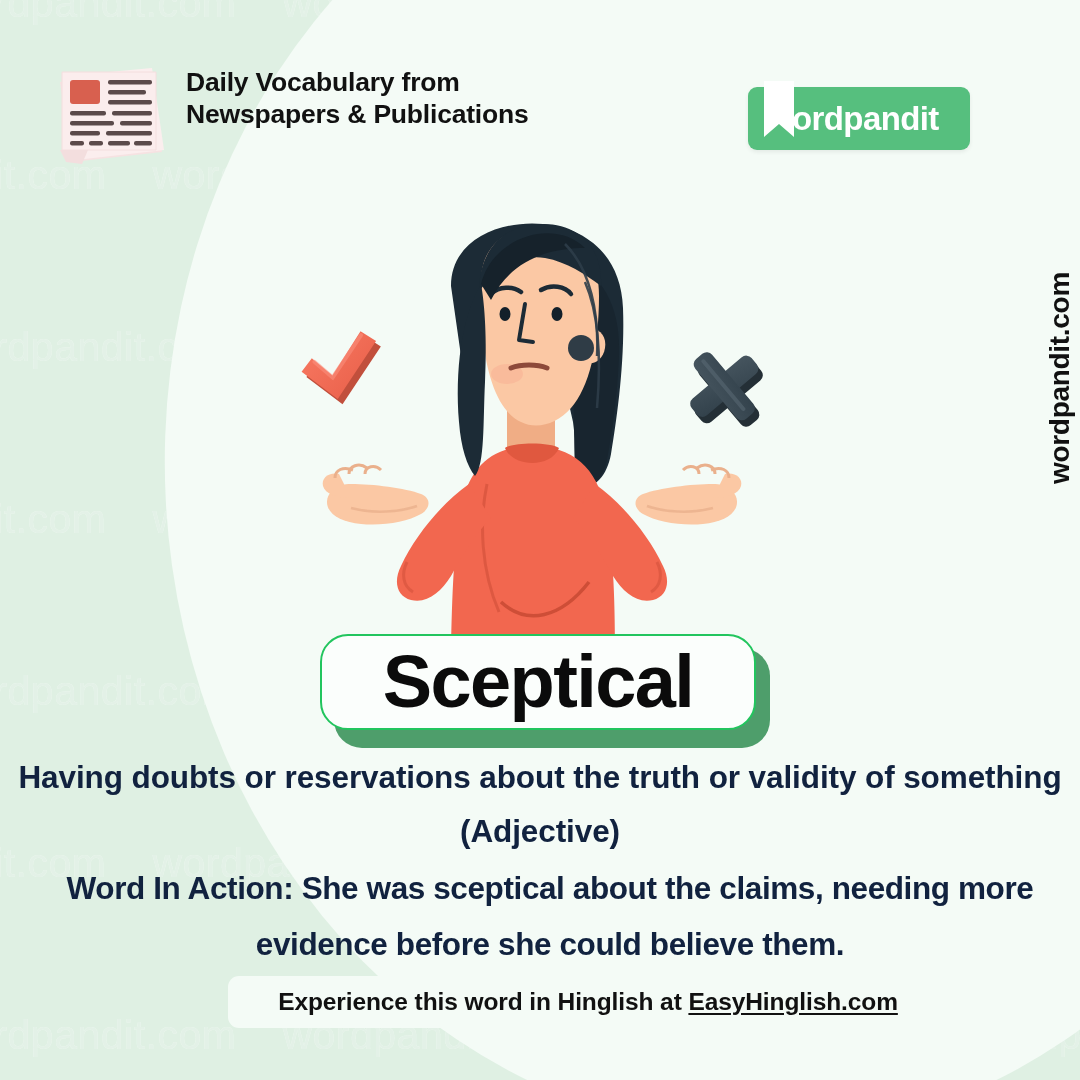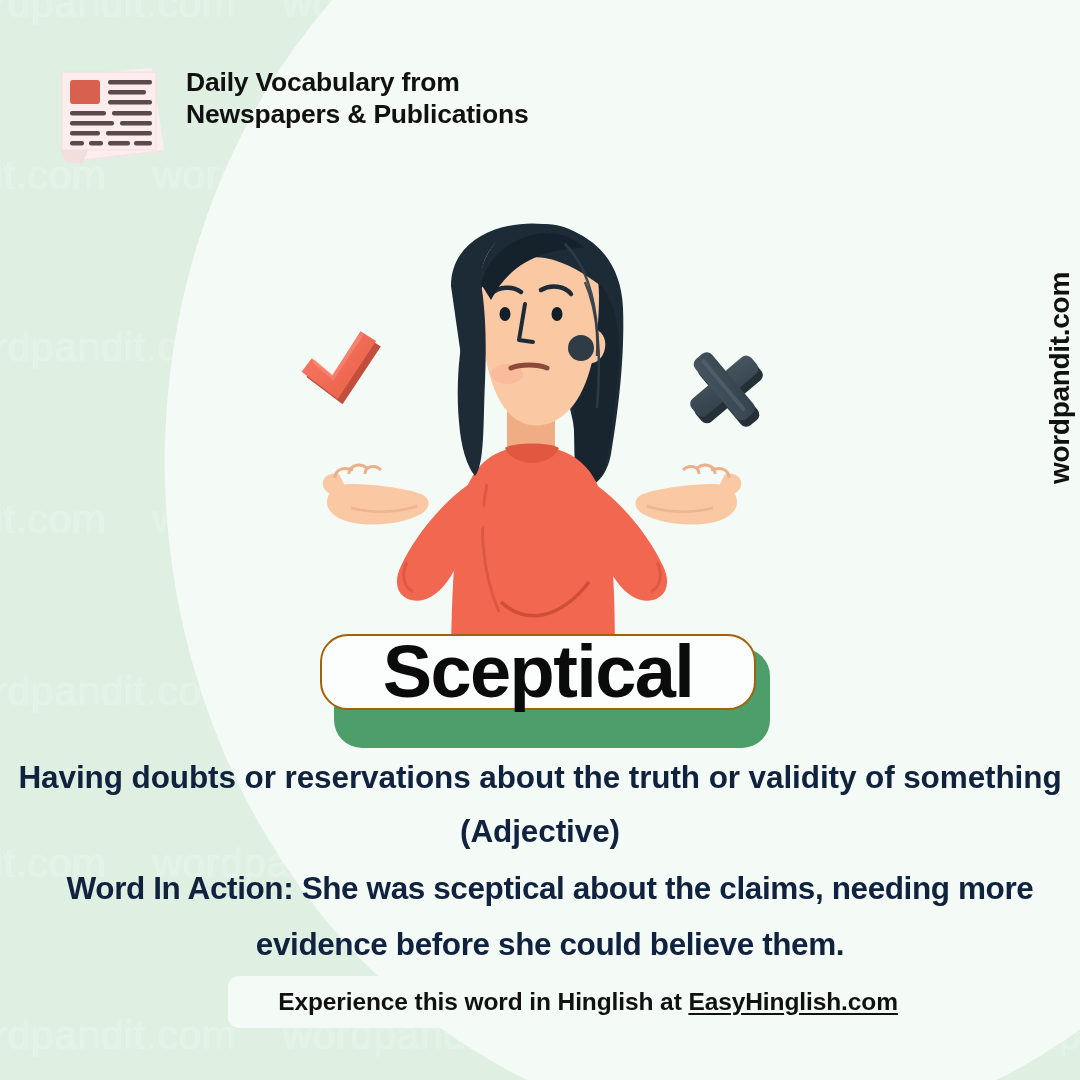--- a/index.html
+++ b/index.html
@@ -107,23 +107,23 @@
   .word-shadow {
     position:absolute; z-index:5;
     left:334px; top:648px;
     width:436px; height:100px;
     background:#4e9e6b;
     border-radius:28px;
   }
   .word-card {
     position:absolute; z-index:6;
     left:320px; top:634px;
-    width:436px; height:76px;
+    width:436px; height:96px;
     background:#fbfefc;
-    border:2px solid #a16207;
+    border:2px solid #22c55e;
     border-radius:28px;
     display:flex; align-items:center; justify-content:center;
   }
   .word-text {
     font-size:74px; font-weight:800;
     color:#0b0b0b; letter-spacing:-1.6px;
     line-height:1;
   }
 
   
@@ -219,20 +219,28 @@
           </g>
           <path d="M8 84 L36 84 L30 98 L14 96 Z" fill="#f3dede"></path>
         </g>
       </svg>
     </span>
     <div class="header-title">Daily Vocabulary from
 Newspapers &amp; Publications</div>
   </div>
 
   
+  <div class="logo">
+    <span>
+      <svg class="logo-mark" viewBox="0 0 38 63" xmlns="http://www.w3.org/2000/svg">
+        <path d="M4 0 H34 V56 L19 43 L4 56 Z" fill="#ffffff"></path>
+      </svg>
+    </span>
+    <span class="logo-text">ordpandit</span>
+  </div>
 
   
   <div class="vert-text">wordpandit.com</div>
 
   
   <span>
   <svg class="illus" viewBox="0 0 570 460" xmlns="http://www.w3.org/2000/svg">
     <defs>
       <linearGradient id="chkg" x1="0" y1="0" x2="1" y2="1">
         <stop offset="0%" stop-color="#f87a63"></stop>

